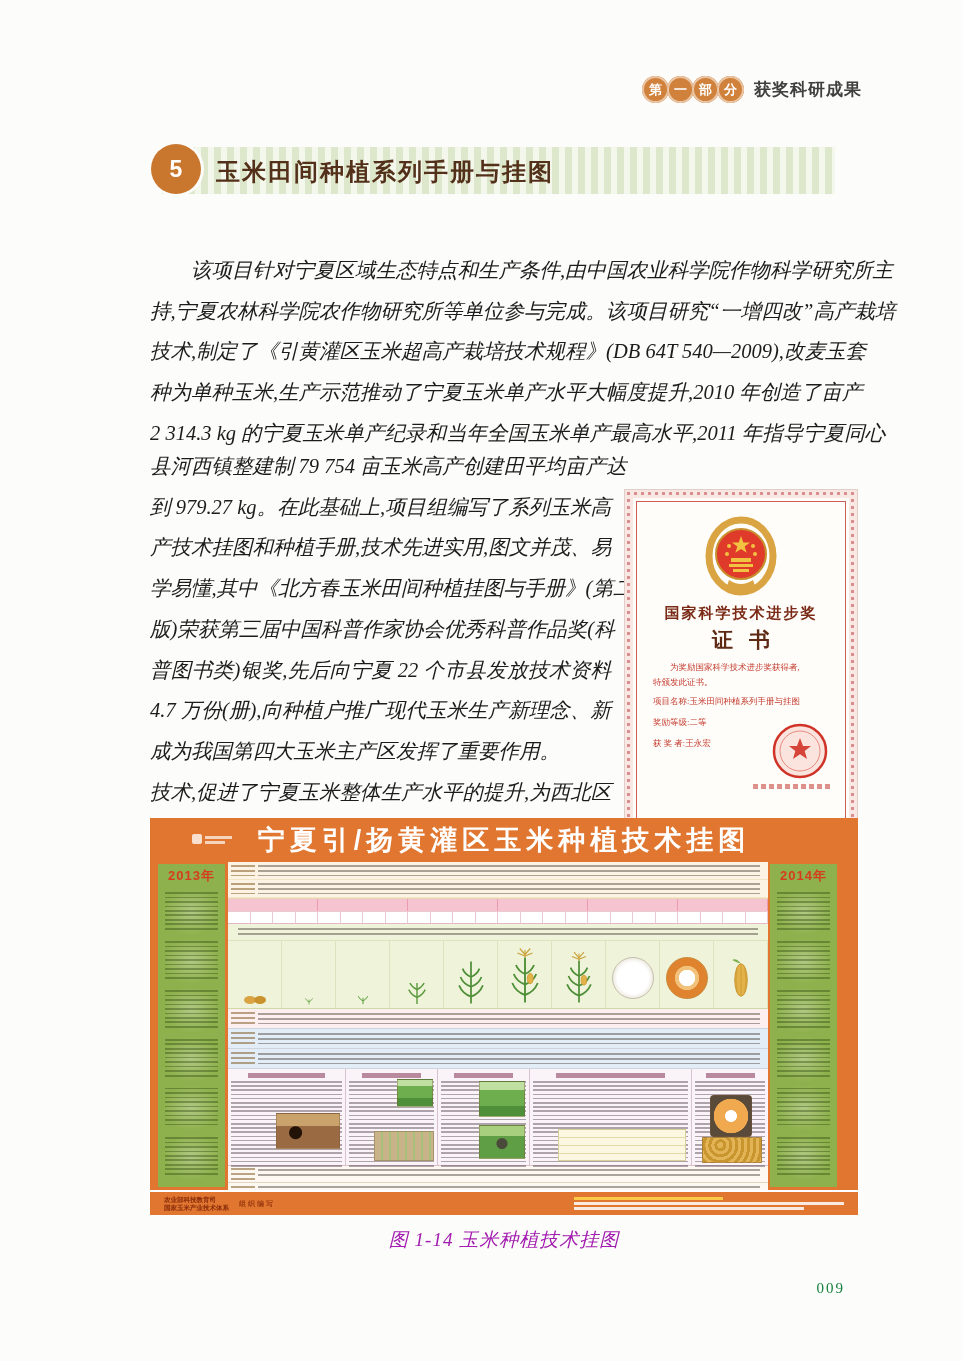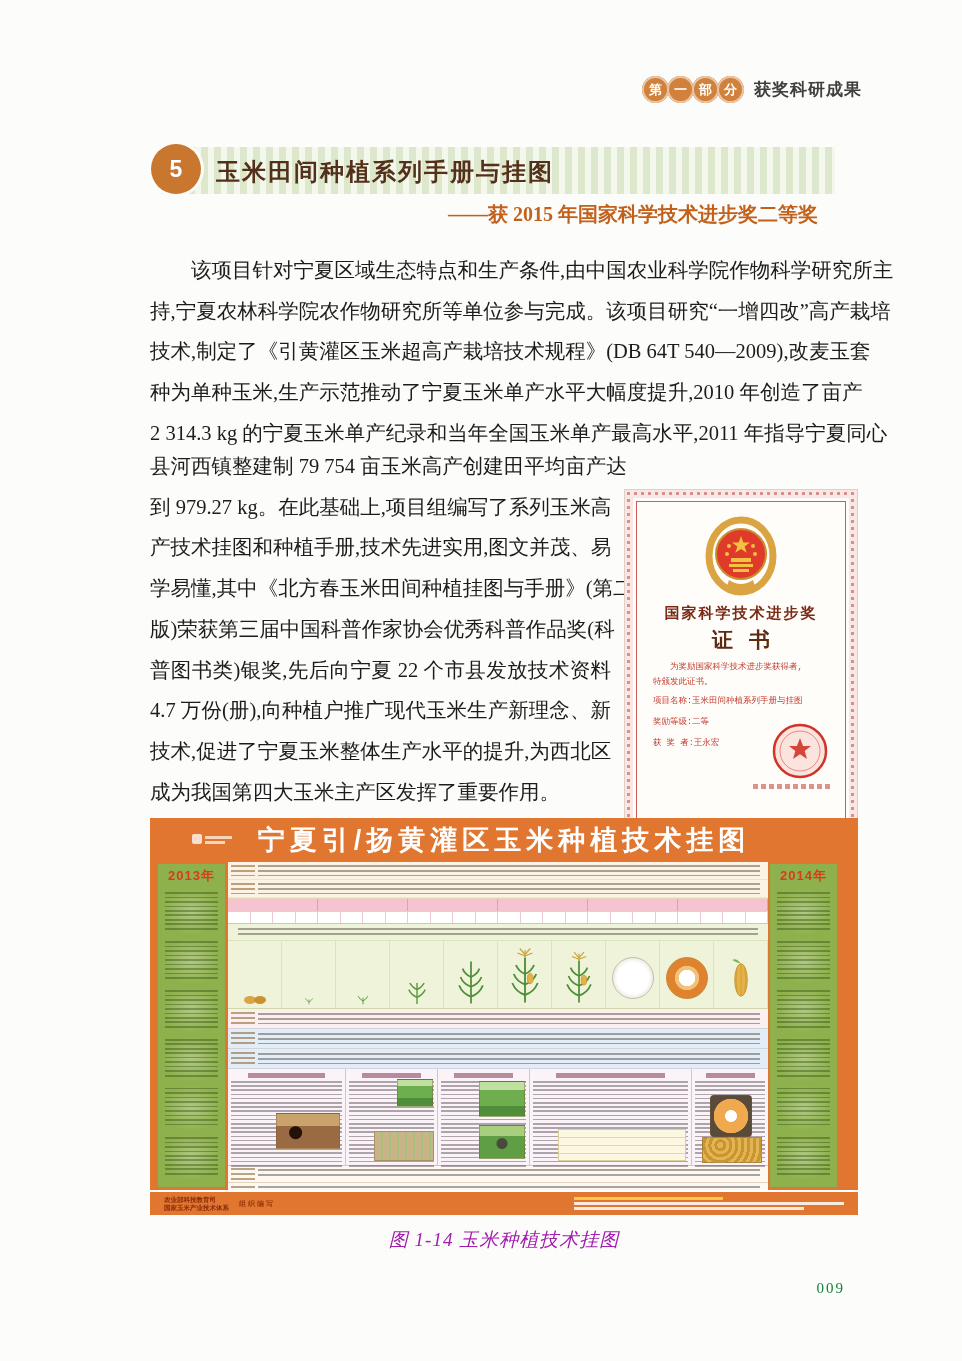--- a/index.html
+++ b/index.html
@@ -18,40 +18,40 @@
   .sec-bar{position:absolute;left:162px;top:147px;width:673px;height:47px;
     background:repeating-linear-gradient(90deg,#dde7cb 0 7px,#f4f7ec 7px 13px);}
   .sec-circle{position:absolute;left:151px;top:144px;width:50px;height:50px;border-radius:50%;
     background:#c9762f;color:#fff;font:bold 23px/50px "Liberation Sans",sans-serif;text-align:center;
     box-shadow:0 0 0 3px #fcfcfa;}
   .sec-title{position:absolute;left:216px;top:156px;font:bold 24px "Liberation Serif",serif;
     color:#53301a;letter-spacing:2px;}
   .sec-sub{position:absolute;top:201px;right:144px;font:bold 20px "Liberation Serif",serif;color:#c2611c;}
 
   
-  .para{position:absolute;left:150px;color:#1c1c1c;font-size:20.5px;}
+  .para{position:absolute;left:150px;color:#1c1c1c;font-size:20.5px;font-style:italic;}
   .para .ln{line-height:40.7px;text-align:justify;text-align-last:justify;white-space:nowrap;}
   .para .ln.first{text-indent:2em;}
   .para .ln.last{text-align-last:left;}
   #para1{top:250px;width:688px;}
   #para2{top:446px;width:461px;}
 
   
   .cert{position:absolute;left:625px;top:490px;width:232px;height:372px;
     background:#f8e7e3;box-shadow:0 0 0 1px #e3cdc8;
     background-image:radial-gradient(circle at 50% 50%, #d98c8c 1.4px, rgba(0,0,0,0) 1.6px);
     background-size:7px 7px;}
   .cert-inner{position:absolute;left:11px;top:11px;right:11px;bottom:11px;background:#fffdf9;
     border:1px solid #cc5f55;box-shadow:0 0 0 3px #fffdf9, inset 0 0 0 2px #fffdf9;}
   .cert-emblem{position:absolute;left:50%;top:14px;transform:translateX(-50%);}
   .cert-award{position:absolute;top:102px;width:100%;text-align:center;
     font:bold 15px "Liberation Serif",serif;color:#7a2a16;letter-spacing:2px;}
   .cert-doc{position:absolute;top:124px;width:100%;text-align:center;
     font:bold 21px "Liberation Serif",serif;color:#5e2a14;letter-spacing:16px;text-indent:16px;}
-  .cert-small{position:absolute;left:16px;right:14px;color:#c23a2e;font-size:8.5px;line-height:15px;font-family:Liberation Mono, monospace;}
+  .cert-small{position:absolute;left:16px;right:14px;color:#c23a2e;font-size:8.5px;line-height:15px;}
   .cert-intro{top:158px;}
   .cert-intro .ind{text-indent:17px;}
   .cert-fields{top:192px;}
   .cert-fields div{margin-bottom:6px;}
   .cert-seal{position:absolute;right:16px;top:220px;}
   .cert-date{position:absolute;right:14px;top:282px;width:78px;height:5px;
     background:repeating-linear-gradient(90deg,rgba(194,58,46,.55) 0 5px,transparent 5px 8px);}
   .cert-no{position:absolute;left:14px;bottom:10px;font-size:8.5px;color:#b03228;}
 
   
@@ -135,40 +135,39 @@
       <span class="coin">一</span>
       <span class="coin">部</span>
       <span class="coin">分</span>
     </div>
     <span class="run-title">获奖科研成果</span>
   </div>
 
   <div class="sec-bar"></div>
   <div class="sec-circle">5</div>
   <div class="sec-title">玉米田间种植系列手册与挂图</div>
-  <div class="sec-sub">——获 2015 年国家科学技术进步奖二等奖</div>
 
   <div class="para" id="para1">
     <div class="ln first">该项目针对宁夏区域生态特点和生产条件,由中国农业科学院作物科学研究所主</div>
     <div class="ln">持,宁夏农林科学院农作物研究所等单位参与完成。该项目研究“一增四改”高产栽培</div>
     <div class="ln">技术,制定了《引黄灌区玉米超高产栽培技术规程》(DB 64T 540—2009),改麦玉套</div>
     <div class="ln">种为单种玉米,生产示范推动了宁夏玉米单产水平大幅度提升,2010 年创造了亩产</div>
     <div class="ln">2 314.3 kg 的宁夏玉米单产纪录和当年全国玉米单产最高水平,2011 年指导宁夏同心</div>
   </div>
 
   <div class="para" id="para2">
     <div class="ln">县河西镇整建制 79 754 亩玉米高产创建田平均亩产达</div>
     <div class="ln">到 979.27 kg。在此基础上,项目组编写了系列玉米高</div>
     <div class="ln">产技术挂图和种植手册,技术先进实用,图文并茂、易</div>
     <div class="ln">学易懂,其中《北方春玉米田间种植挂图与手册》(第二</div>
     <div class="ln">版)荣获第三届中国科普作家协会优秀科普作品奖(科</div>
     <div class="ln">普图书类)银奖,先后向宁夏 22 个市县发放技术资料</div>
     <div class="ln">4.7 万份(册),向种植户推广现代玉米生产新理念、新</div>
+    <div class="ln last">成为我国第四大玉米主产区发挥了重要作用。</div>
     <div class="ln">技术,促进了宁夏玉米整体生产水平的提升,为西北区</div>
-    <div class="ln last">成为我国第四大玉米主产区发挥了重要作用。</div>
   </div>
 
   <div class="cert">
     <div class="cert-inner">
       <svg class="cert-emblem" width="76" height="86" viewBox="0 0 76 86">
         <ellipse cx="38" cy="40" rx="32" ry="36" fill="none" stroke="#d9a441" stroke-width="7"></ellipse>
         <circle cx="38" cy="38" r="25" fill="#e03a2a" stroke="#c8902e" stroke-width="2"></circle>
         <polygon points="38,20 40.3,26.4 47,26.4 41.6,30.4 43.7,36.8 38,32.9 32.3,36.8 34.4,30.4 29,26.4 35.7,26.4" fill="#f2c241"></polygon>
         <circle cx="26" cy="30" r="2" fill="#f2c241"></circle>
           <circle cx="50" cy="30" r="2" fill="#f2c241"></circle>

